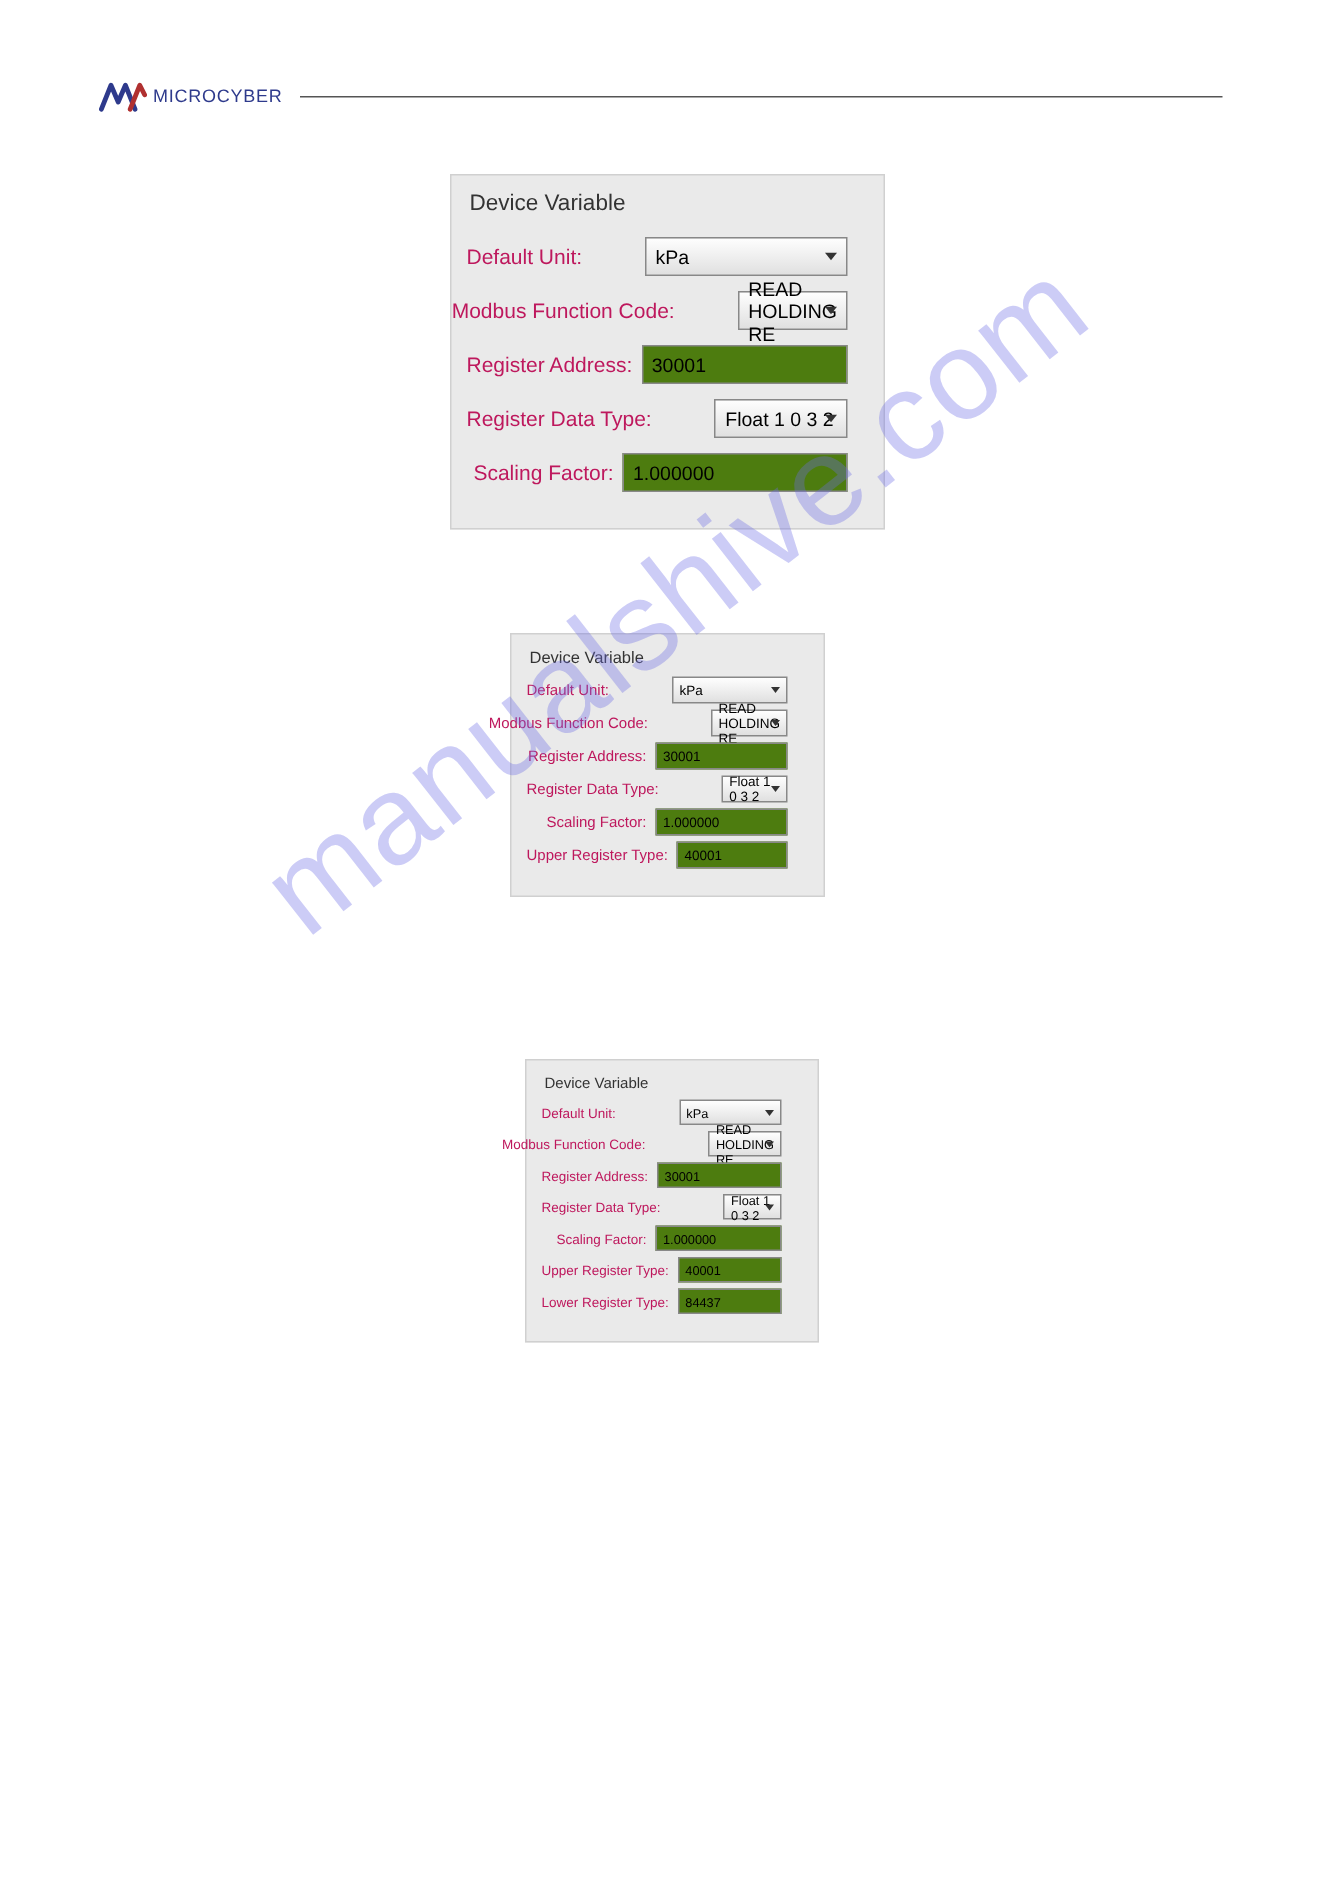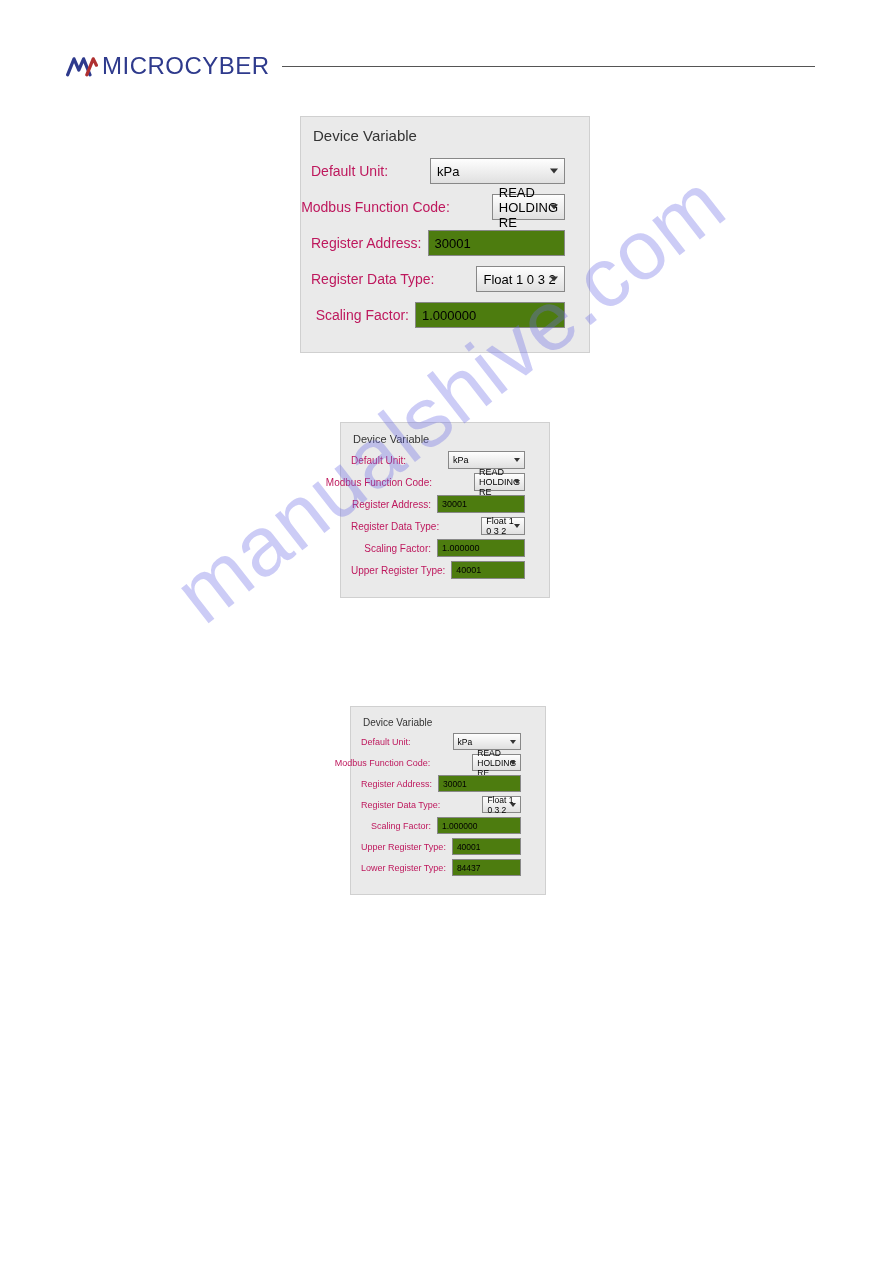--- a/index.html
+++ b/index.html
@@ -22,21 +22,21 @@
     display: flex;
     align-items: center;
     gap: 4px;
     padding-right: 8px;
   }
   .logo-mark {
     width: 32px;
     height: 24px;
   }
   .logo-text {
-    font-size: 24px;
+    font-size: 12px;
     font-weight: 500;
     letter-spacing: 0.5px;
     color: #2e3a8c;
   }
   .logo-text .light { font-weight: 300; }
   .header-line {
     flex: 1;
     height: 1px;
     background: #555;
     margin-left: 4px;

